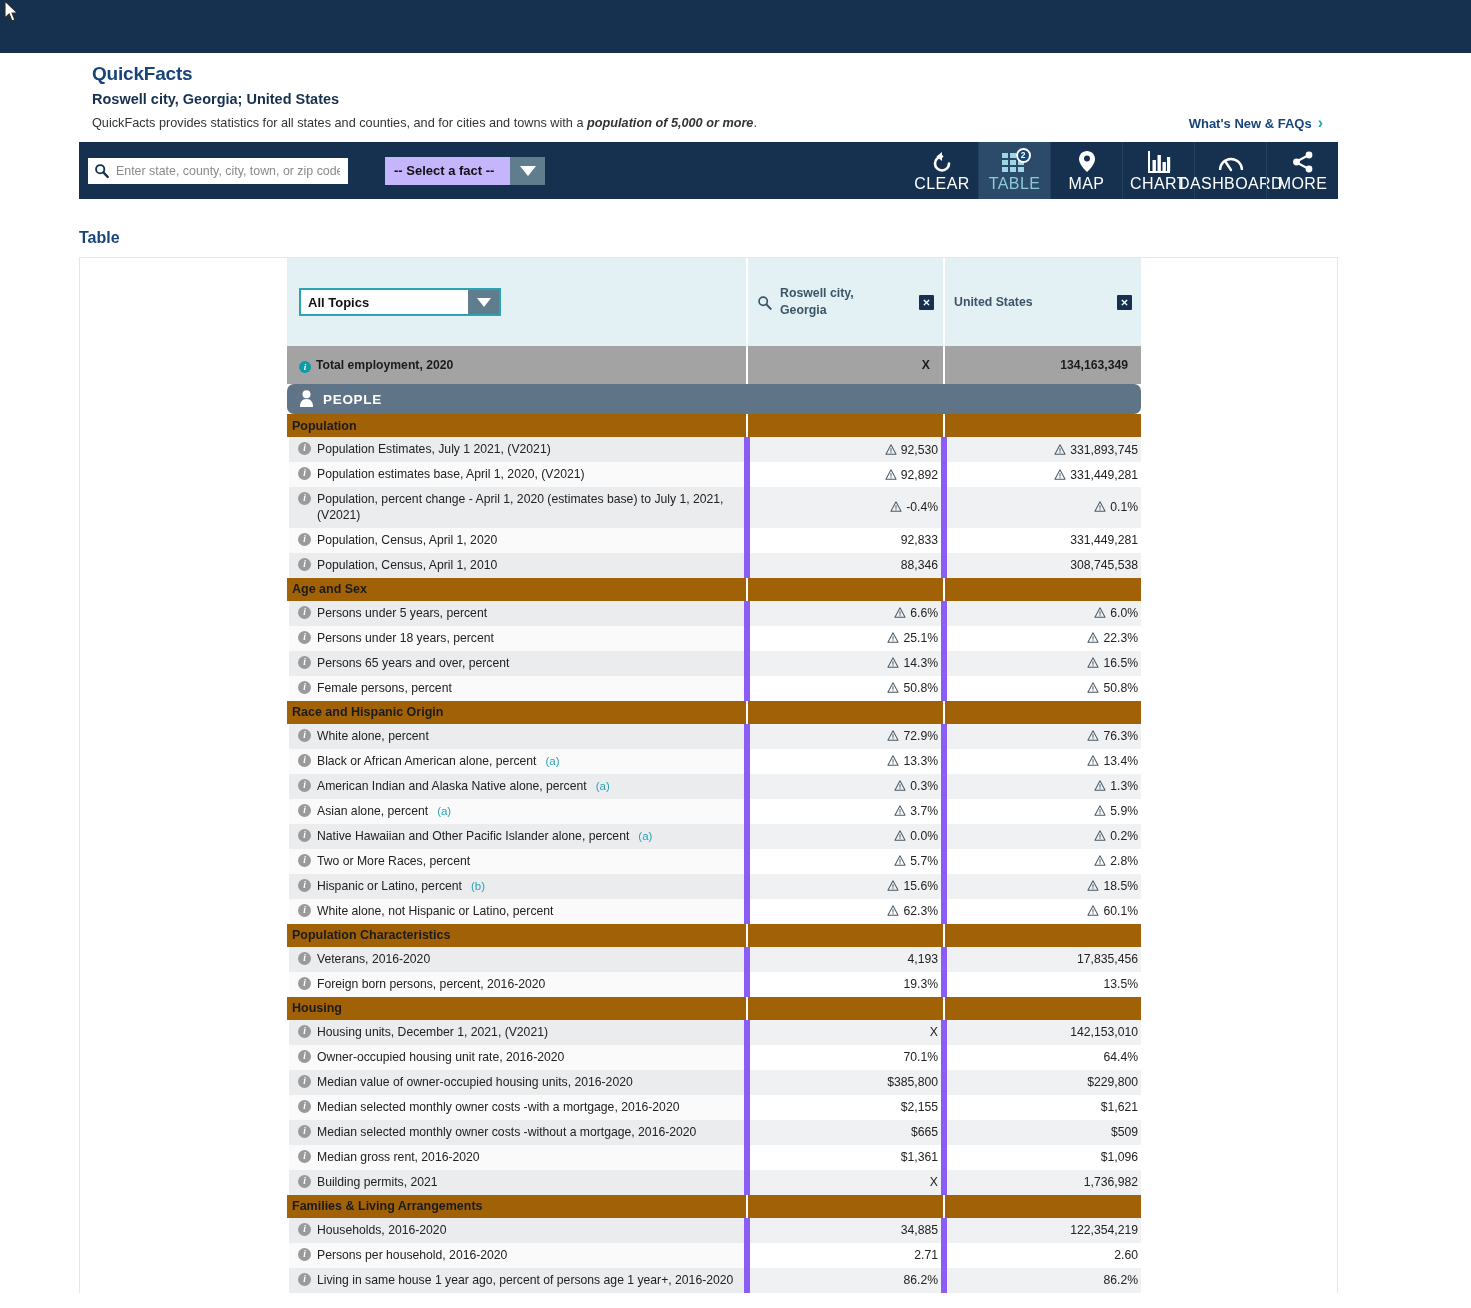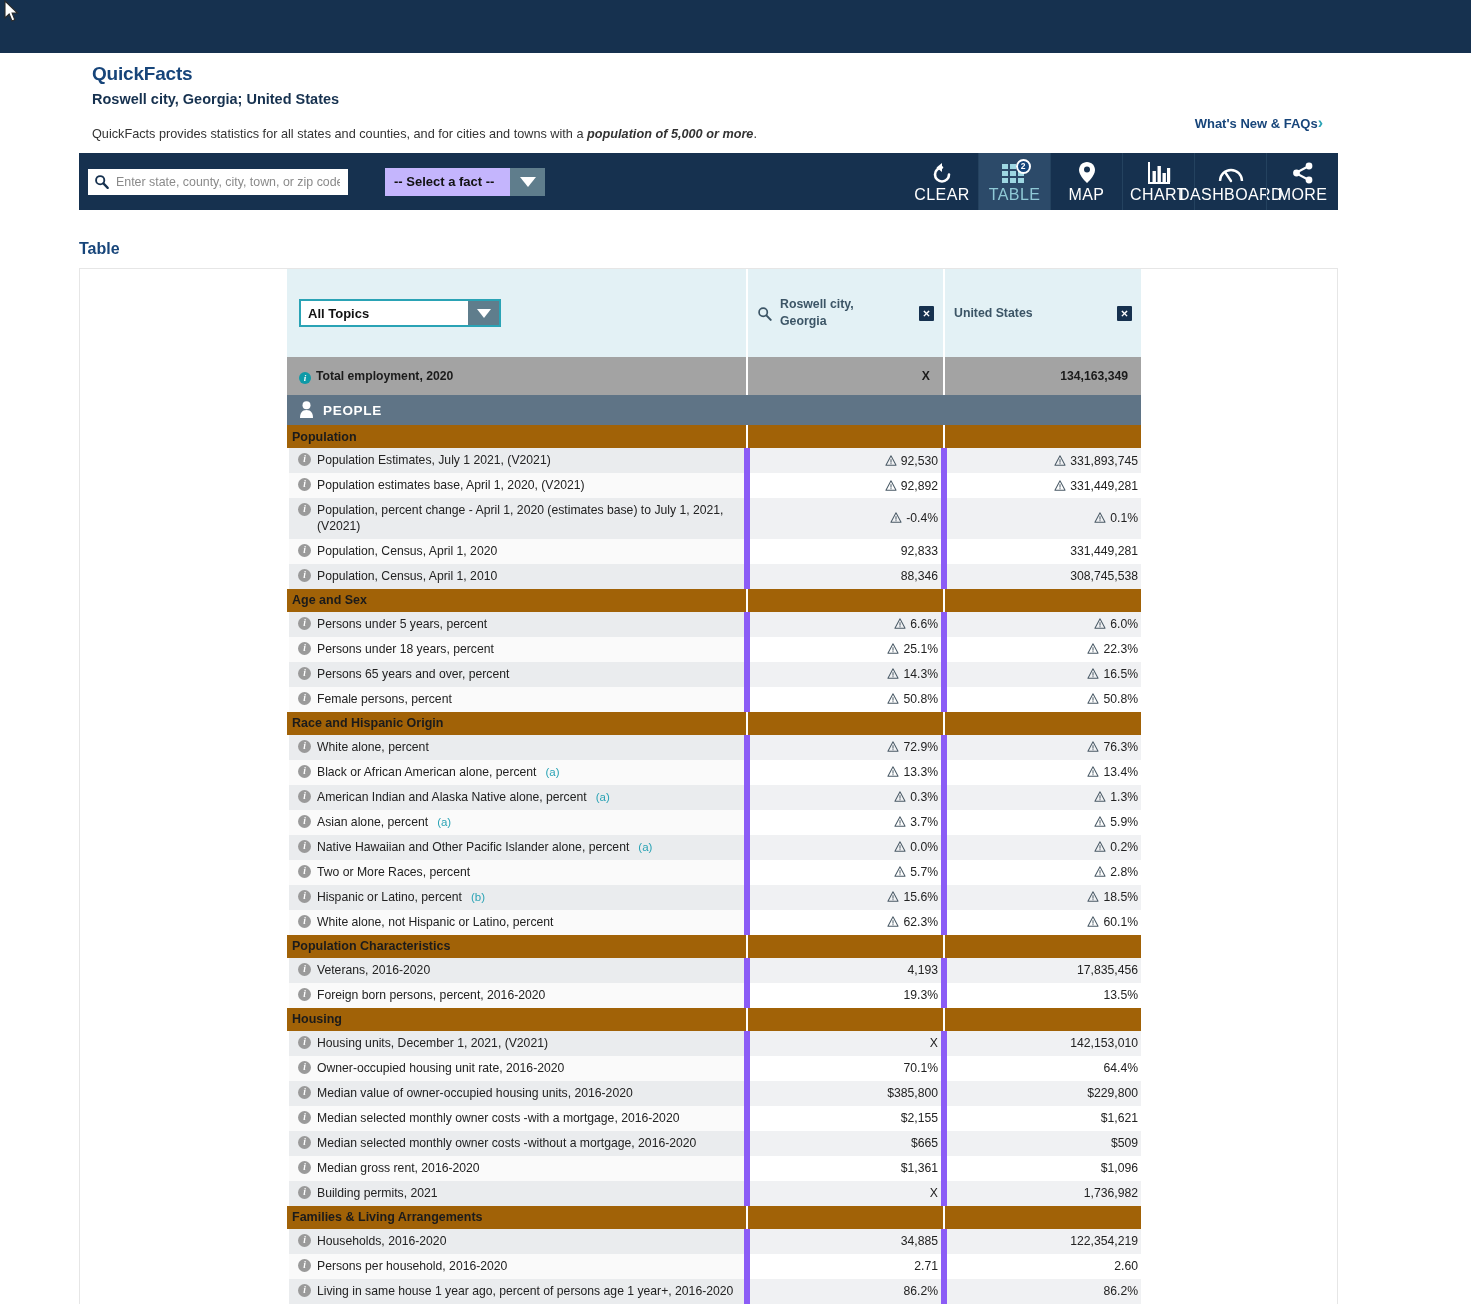--- a/index.html
+++ b/index.html
@@ -13,27 +13,27 @@
   }
 
   
   .topbar { height:53px; background:#16314f; width:100%; position:relative; }
   .cursor { position:absolute; left:4px; top:0px; width:16px; height:24px; }
 
   
   .header { padding:10px 8px 0 0; position:relative; }
   .hdr-inner { padding-left:92px; padding-right:140px; }
   .qf-title { color:#17457a; font-size:19px; font-weight:bold; letter-spacing:-0.2px; margin:0 0 6px 0; }
-  .qf-sub { color:#16314f; font-size:14.5px; font-weight:bold; margin:0 0 20px 0; }
+  .qf-sub { color:#16314f; font-size:14.5px; font-weight:bold; margin:0 0 9px 0; }
   .qf-desc { color:#333; font-size:12.7px; margin:0; }
   .qf-desc b { font-style:italic; font-weight:bold; }
   .whatsnew {
     position:absolute; right:148px; top:62px;
     color:#17457a; font-size:13px; font-weight:bold;
-    display:flex; align-items:center; cursor:pointer;
+    display:flex; align-items:center; gap:6px; cursor:pointer;
   }
   .whatsnew .chev { color:#2aa3b5; font-size:16px; font-weight:bold; line-height:1; }
 
   
   .toolbar {
     margin:12px 0 0 79px; width:1259px; height:57px;
     background:#16314f; display:flex; align-items:center;
     position:relative;
   }
   .searchbox {
@@ -126,21 +126,21 @@
   .terow td.lbl-cell { padding-left:12px; }
   .terow td.val-cell { text-align:right; padding-right:13px; border-left:2px solid #fff; }
   .iconinfo-teal {
     display:inline-block; width:12px; height:12px; border-radius:50%;
     background:#0e9aa7; color:#fff; font-size:9px; font-weight:bold;
     text-align:center; line-height:12px; font-style:italic; margin-right:5px;
     vertical-align:-1px; font-family:"Liberation Serif", serif;
   }
 
   
-  .people td { background:#5f7486; height:30px; padding-left:12px; }
+  .people td { background:#5f7486; height:30px; padding-left:12px;border-radius:7px; }
   .people .pw { display:flex; align-items:center; gap:9px; }
   .people .ptext { color:#fff; font-size:13.5px; font-weight:bold; letter-spacing:.7px; }
 
   
   .grp td { background:#a16207; height:23px; font-size:12.5px; font-weight:bold; color:#1b1b1b; }
   .grp td.lbl-cell { padding-left:5px; }
   .grp td.val-cell { border-left:2px solid #fff; }
 
   
   .drow td { height:25px; font-size:12.2px; color:#222; }

